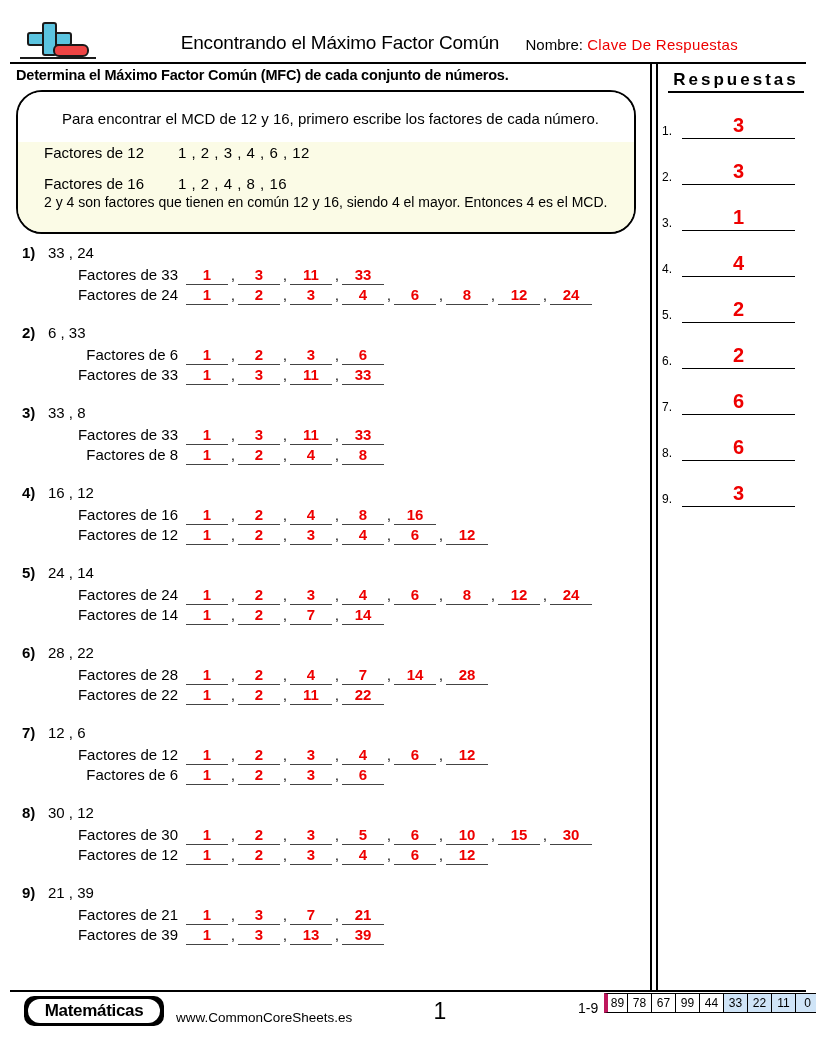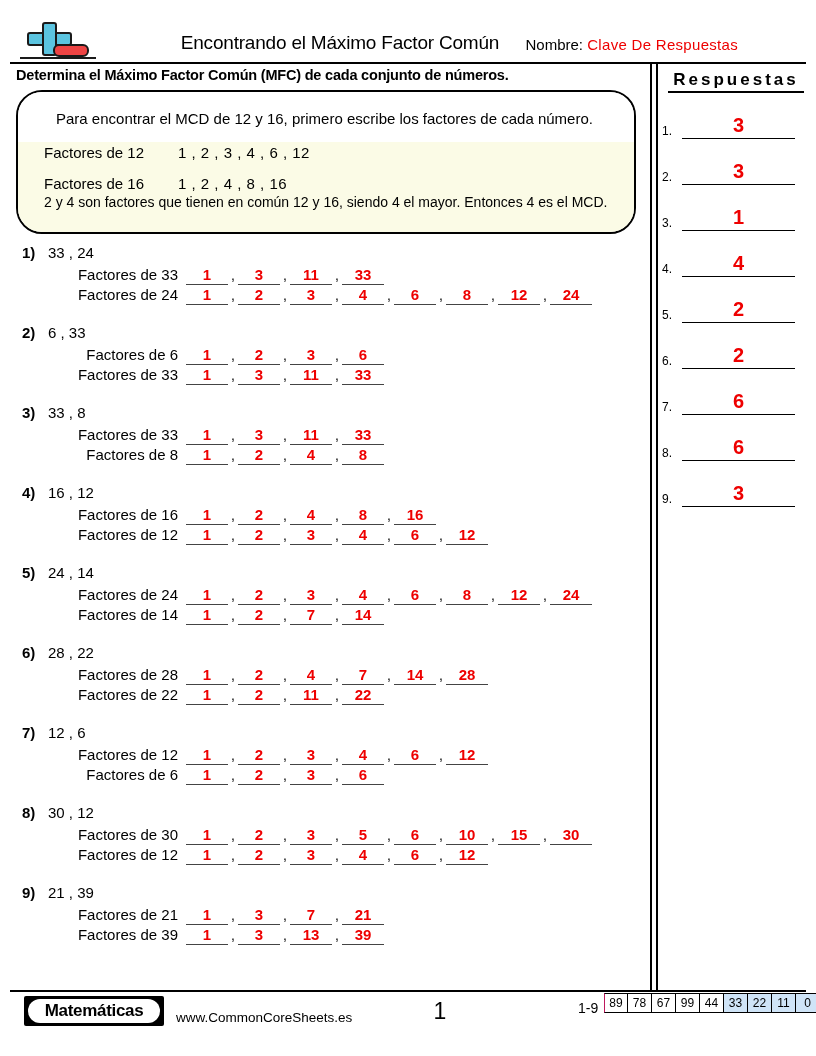--- a/index.html
+++ b/index.html
@@ -141,21 +141,21 @@
     position: absolute;
     left: 0; top: 50px;
     width: 100%; height: 94px;
     background: #fbfbe6;
   }
   .ex-line {
     position: absolute;
     font-size: 15px;
     white-space: nowrap;
   }
-  #ex-intro  { left: 38px; top: 18px; }
+  #ex-intro  { left: 44px; top: 18px; }
   #ex-lbl-1  { left: 26px; top: 52px; }
   #ex-fac-1  { left: 160px; top: 52px; letter-spacing: 0.5px; }
   #ex-lbl-2  { left: 26px; top: 83px; }
   #ex-fac-2  { left: 160px; top: 83px; letter-spacing: 0.5px; }
   #ex-concl  { left: 26px; top: 102px; font-size: 14px; }
 
   
   #problems {
     position: absolute;
     left: 0; top: 244px;
@@ -266,21 +266,21 @@
     position: absolute;
     left: 10px; top: 990px;
     width: 796px; height: 2px;
     background: #000000;
   }
   #brand-badge {
     position: absolute;
     left: 24px; top: 996px;
     width: 140px; height: 30px;
     background: #000000;
-    border-radius: 2px;
+    border-radius: 10px;
   }
   #brand-oval {
     position: absolute;
     left: 4px; top: 3px;
     width: 132px; height: 24px;
     background: #ffffff;
     border-radius: 12px;
     text-align: center;
     font-size: 17px;
     font-weight: bold;
@@ -314,21 +314,21 @@
     width: 24px;
     height: 20px;
     border: 1px solid #000000;
     border-left: none;
     box-sizing: border-box;
     text-align: center;
     font-size: 12px;
     line-height: 18px;
     background: #ffffff;
   }
-  .score-box:first-child { border-left: 1px solid #be185d; }
+  .score-box:first-child { border-left: 4px solid #be185d; }
   .score-box.hl { background: #cfe4f7; }
 </style>
 </head>
 <body>
 
 <div id="header">
   <div id="logo">
     <div class="plus-h"></div>
     <div class="plus-v"></div>
     <div class="plus-center"></div>

